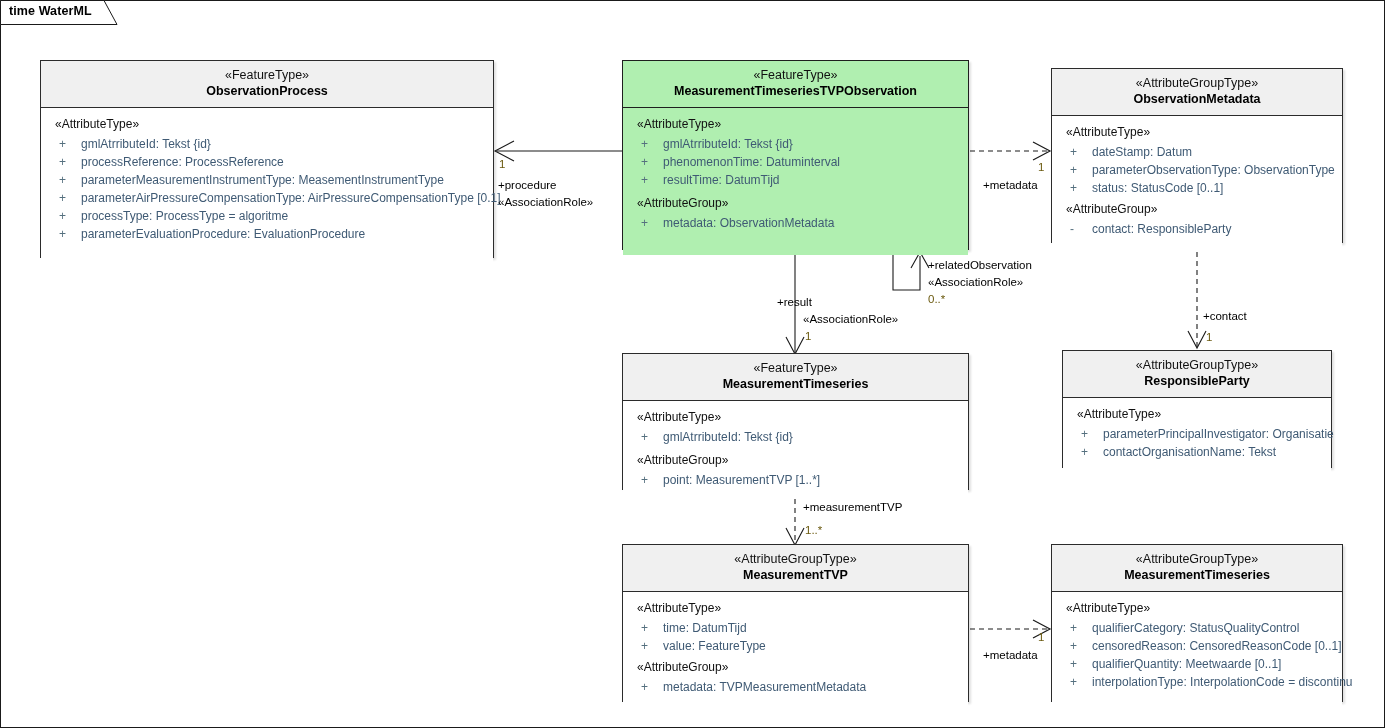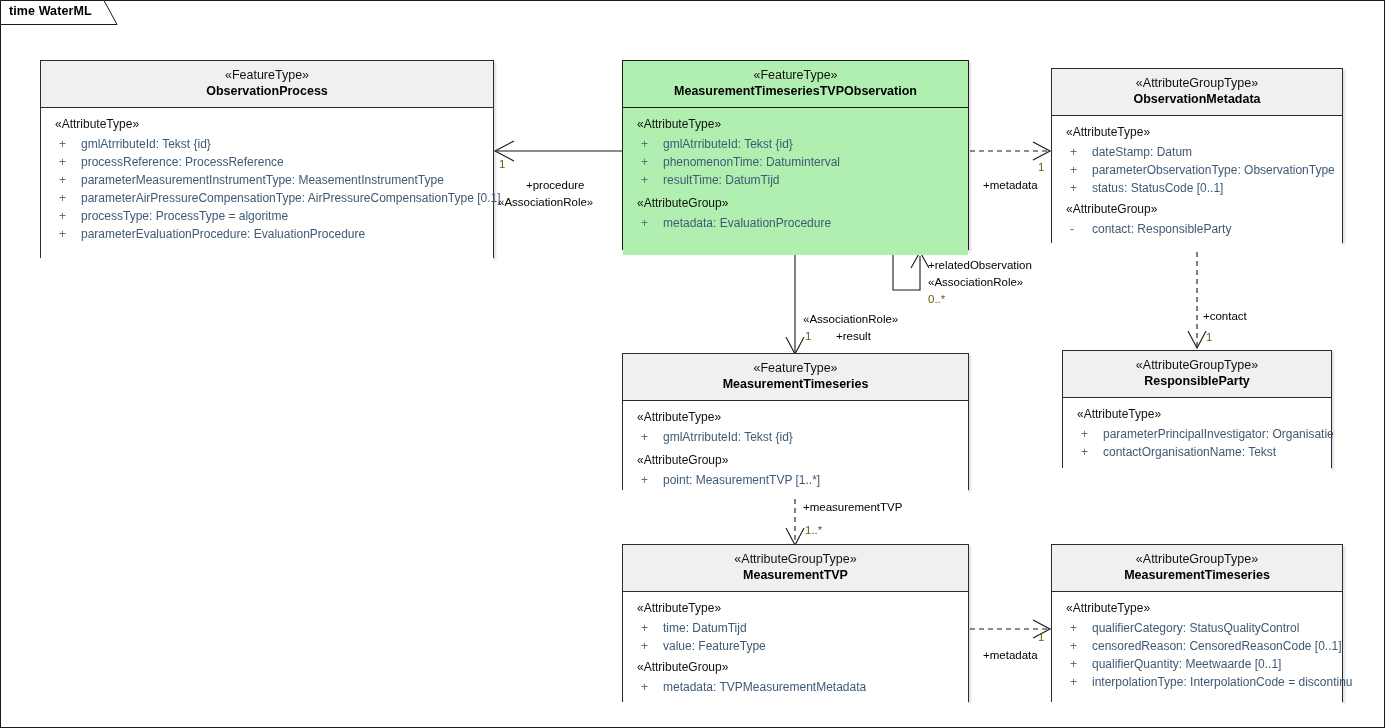--- a/index.html
+++ b/index.html
@@ -164,21 +164,21 @@
   <div class="hdr">
     <div class="stereo">«FeatureType»</div>
     <div class="clsname">MeasurementTimeseriesTVPObservation</div>
   </div>
   <div class="body" style="height:132px;">
     <div class="grp">«AttributeType»</div>
     <span class="attr"><span class="vis">+</span><span>gmlAtrributeId: Tekst {id}</span></span>
     <span class="attr"><span class="vis">+</span><span>phenomenonTime: Datuminterval</span></span>
     <span class="attr"><span class="vis">+</span><span>resultTime: DatumTijd</span></span>
     <div class="grp" style="padding-top:6px;">«AttributeGroup»</div>
-    <span class="attr"><span class="vis">+</span><span>metadata: EvaluationProcedure</span></span>
+    <span class="attr"><span class="vis">+</span><span>metadata: ObservationMetadata</span></span>
   </div>
 </div>
 
 <div class="cls" style="left:1051px; top:68px; width:292px; height:175px;">
   <div class="hdr">
     <div class="stereo">«AttributeGroupType»</div>
     <div class="clsname">ObservationMetadata</div>
   </div>
   <div class="body" style="height:117px;">
     <div class="grp">«AttributeType»</div>
@@ -237,31 +237,31 @@
   <div class="body" style="height:100px;">
     <div class="grp">«AttributeType»</div>
     <span class="attr"><span class="vis">+</span><span>qualifierCategory: StatusQualityControl</span></span>
     <span class="attr"><span class="vis">+</span><span>censoredReason: CensoredReasonCode [0..1]</span></span>
     <span class="attr"><span class="vis">+</span><span>qualifierQuantity: Meetwaarde [0..1]</span></span>
     <span class="attr"><span class="vis">+</span><span>interpolationType: InterpolationCode = discontinu</span></span>
   </div>
 </div>
 
 <div class="lbl mult" style="left:499px; top:156px;">1</div>
-<div class="lbl role" style="left:498px; top:177px;margin-left:28px;">+procedure</div>
+<div class="lbl role" style="left:498px; top:177px;">+procedure</div>
 <div class="lbl" style="left:498px; top:194px;">«AssociationRole»</div>
 
 <div class="lbl mult" style="left:1038px; top:159px;">1</div>
 <div class="lbl role" style="left:983px; top:177px;">+metadata</div>
 
 <div class="lbl role" style="left:928px; top:257px;">+relatedObservation</div>
 <div class="lbl" style="left:928px; top:274px;">«AssociationRole»</div>
 <div class="lbl mult" style="left:928px; top:291px;">0..*</div>
 
-<div class="lbl role" style="left:836px; top:294px;margin-top:34px;">+result</div>
+<div class="lbl role" style="left:777px; top:294px;">+result</div>
 <div class="lbl" style="left:803px; top:311px;">«AssociationRole»</div>
 <div class="lbl mult" style="left:805px; top:328px;">1</div>
 
 <div class="lbl role" style="left:1203px; top:308px;text-align:right;">+contact</div>
 <div class="lbl mult" style="left:1206px; top:329px;">1</div>
 
 <div class="lbl role" style="left:803px; top:499px;">+measurementTVP</div>
 <div class="lbl mult" style="left:805px; top:522px;">1..*</div>
 
 <div class="lbl mult" style="left:1038px; top:629px;">1</div>

